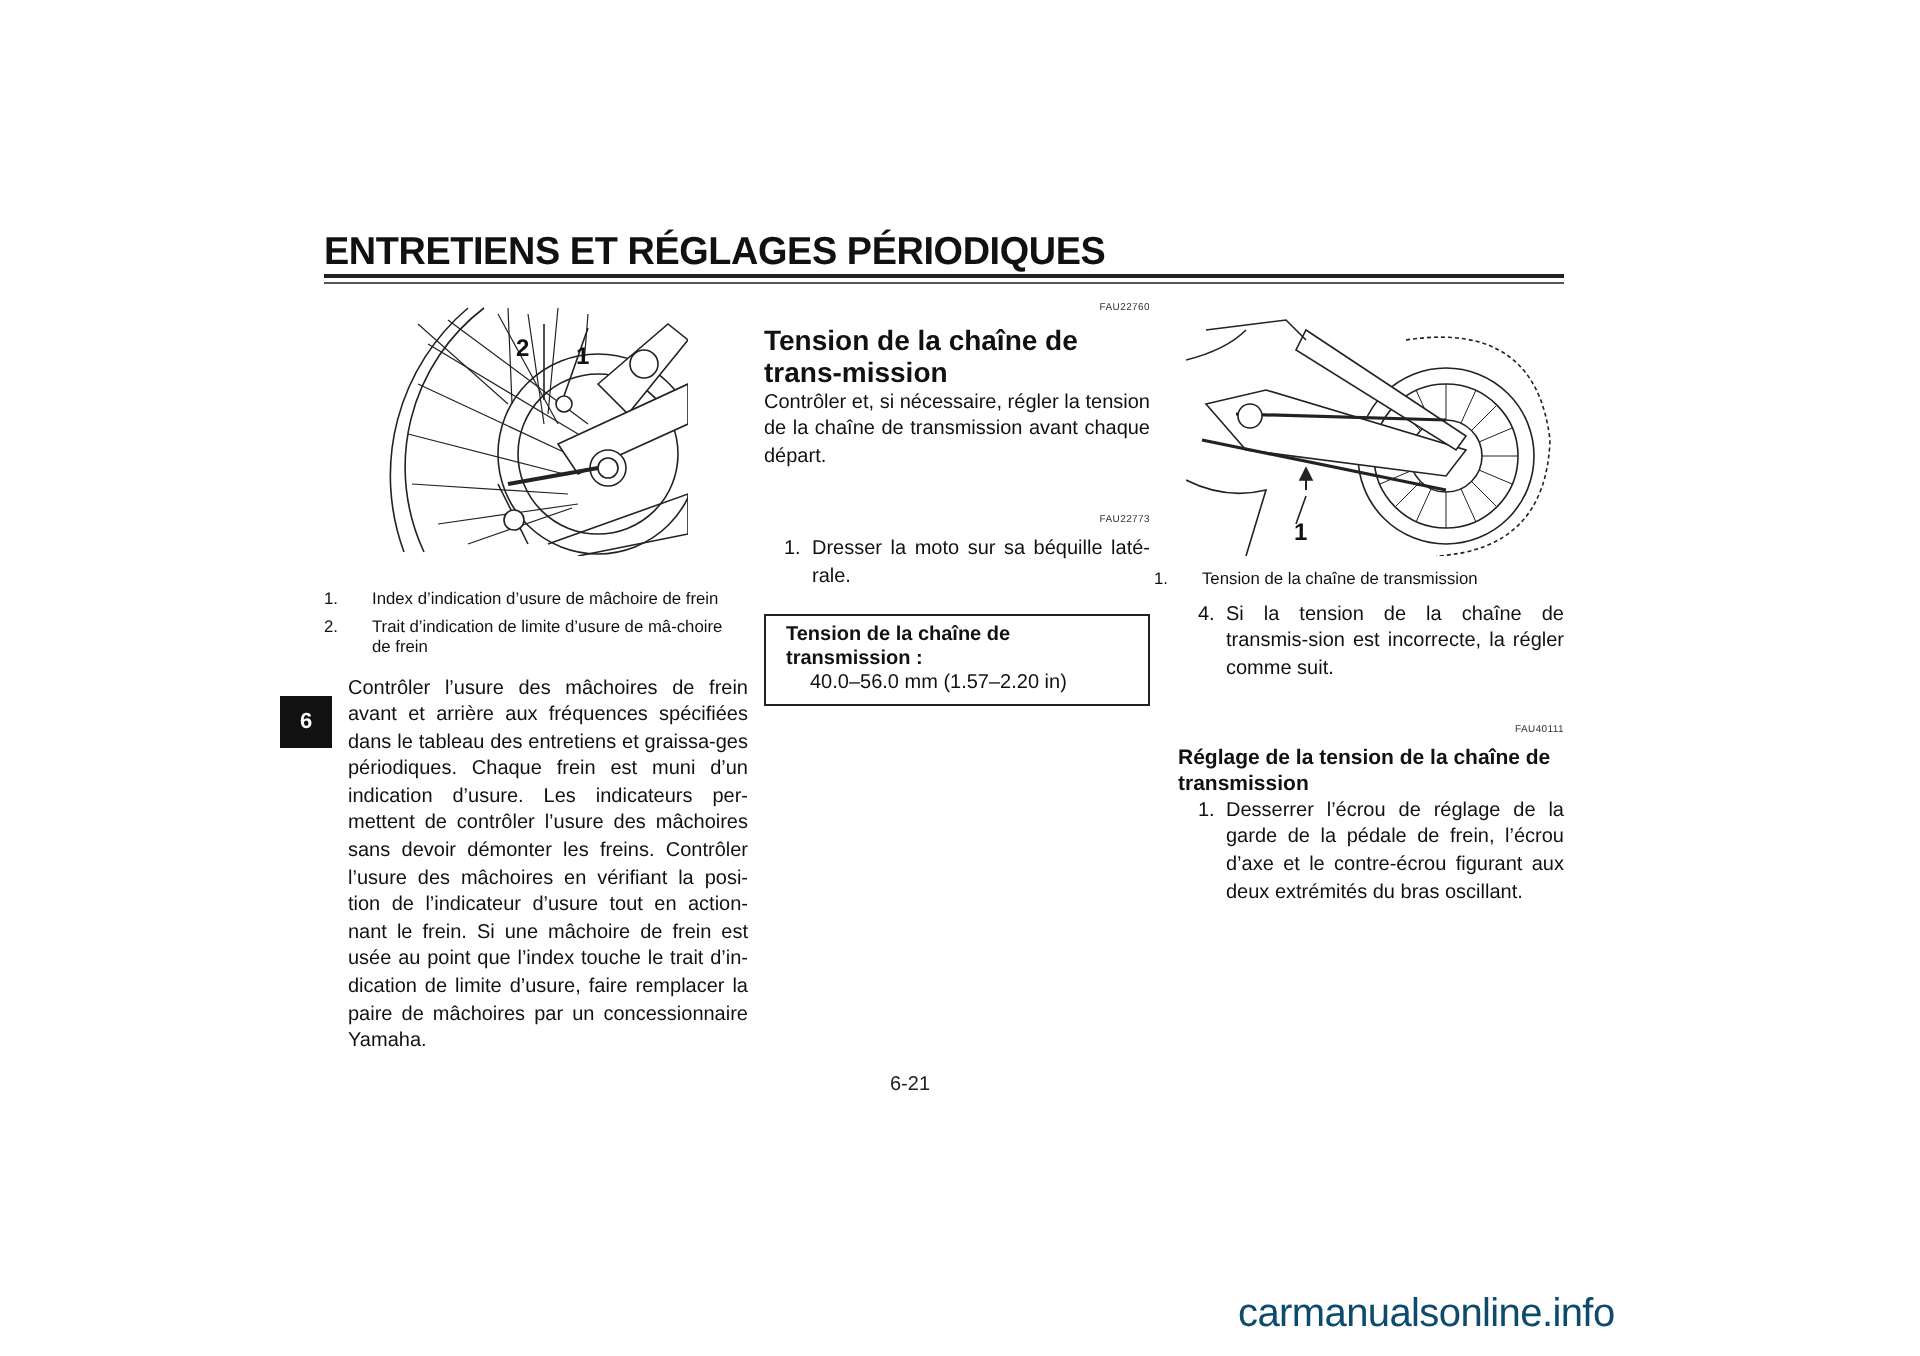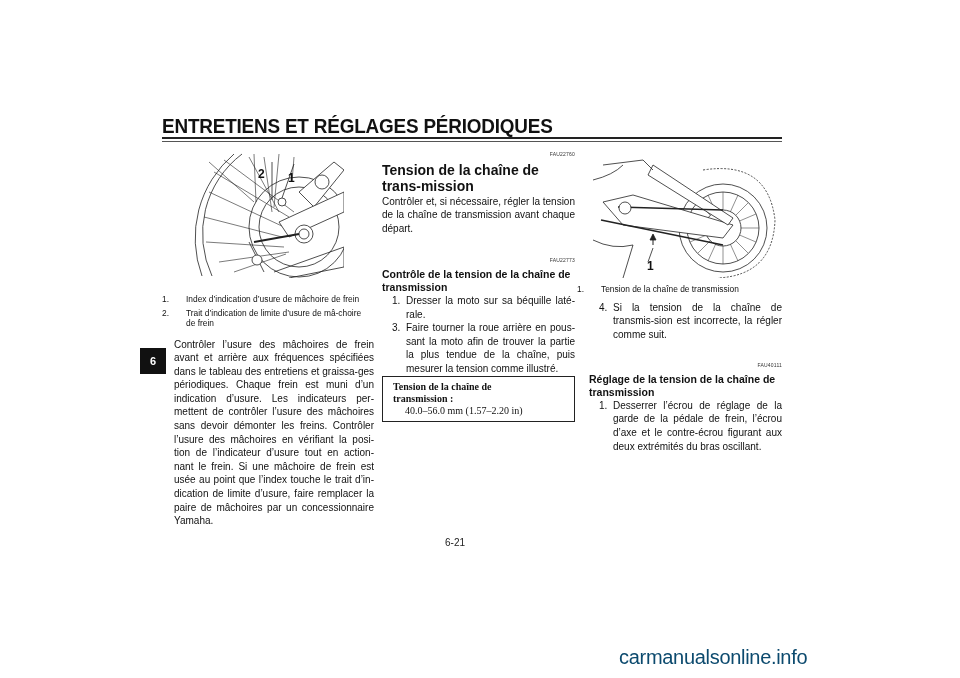--- a/index.html
+++ b/index.html
@@ -95,31 +95,27 @@
 
   <div class="justify" style="margin-top:9px; width:200px; hyphens:manual;">Contrôler l’usure des mâchoires de frein avant et arrière aux fréquences spécifiées dans le tableau des entretiens et graissa-ges périodiques. Chaque frein est muni d’un indication d’usure. Les indicateurs per-mettent de contrôler l’usure des mâchoires sans devoir démonter les freins. Contrôler l’usure des mâchoires en vérifiant la posi-tion de l’indicateur d’usure tout en action-nant le frein. Si une mâchoire de frein est usée au point que l’index touche le trait d’in-dication de limite d’usure, faire remplacer la paire de mâchoires par un concessionnaire Yamaha.</div>
 </div>
 
 <div class="col" style="left:382px; top:148px; width:193px;">
   <div class="code">FAU22760</div>
   <div class="h-main" style="width:180px;">Tension de la chaîne de trans-mission</div>
   <div class="justify" style="margin-top:1px;">Contrôler et, si nécessaire, régler la tension de la chaîne de transmission avant chaque départ.</div>
 
   <div class="code" style="margin-top:19px;">FAU22773</div>
-  <div class="h-sec">Contrôle de la tension de la chaîne de transmission</div>
   <div class="list-item justify">
     <span class="n">1.</span><span>Dresser la moto sur sa béquille laté-rale.</span>
   </div>
 
 
-  <div class="list-item justify">
-    <span class="n">3.</span><span>Faire tourner la roue arrière en pous-sant la moto afin de trouver la partie la plus tendue de la chaîne, puis mesurer la tension comme illustré.</span>
-  </div>
 
-  <div class="spec-box" style="font-family:Liberation Serif, serif;">
+  <div class="spec-box" style="margin-top:12px;">
     <div class="lbl" style="width:140px;">Tension de la chaîne de transmission :</div>
     <div class="val">40.0–56.0 mm (1.57–2.20 in)</div>
   </div>
 </div>
 
 <div class="col" style="left:589px; top:150px; width:193px;">
   <div style="position:relative; width:190px; height:128px; margin-left:4px;">
     <svg width="190" height="128" viewBox="0 0 190 128">
       <g fill="none" stroke="#222" stroke-width="0.8">
         <path d="M110 20 Q175 10 182 70 Q180 125 125 128" stroke-dasharray="2 1.5"></path>

